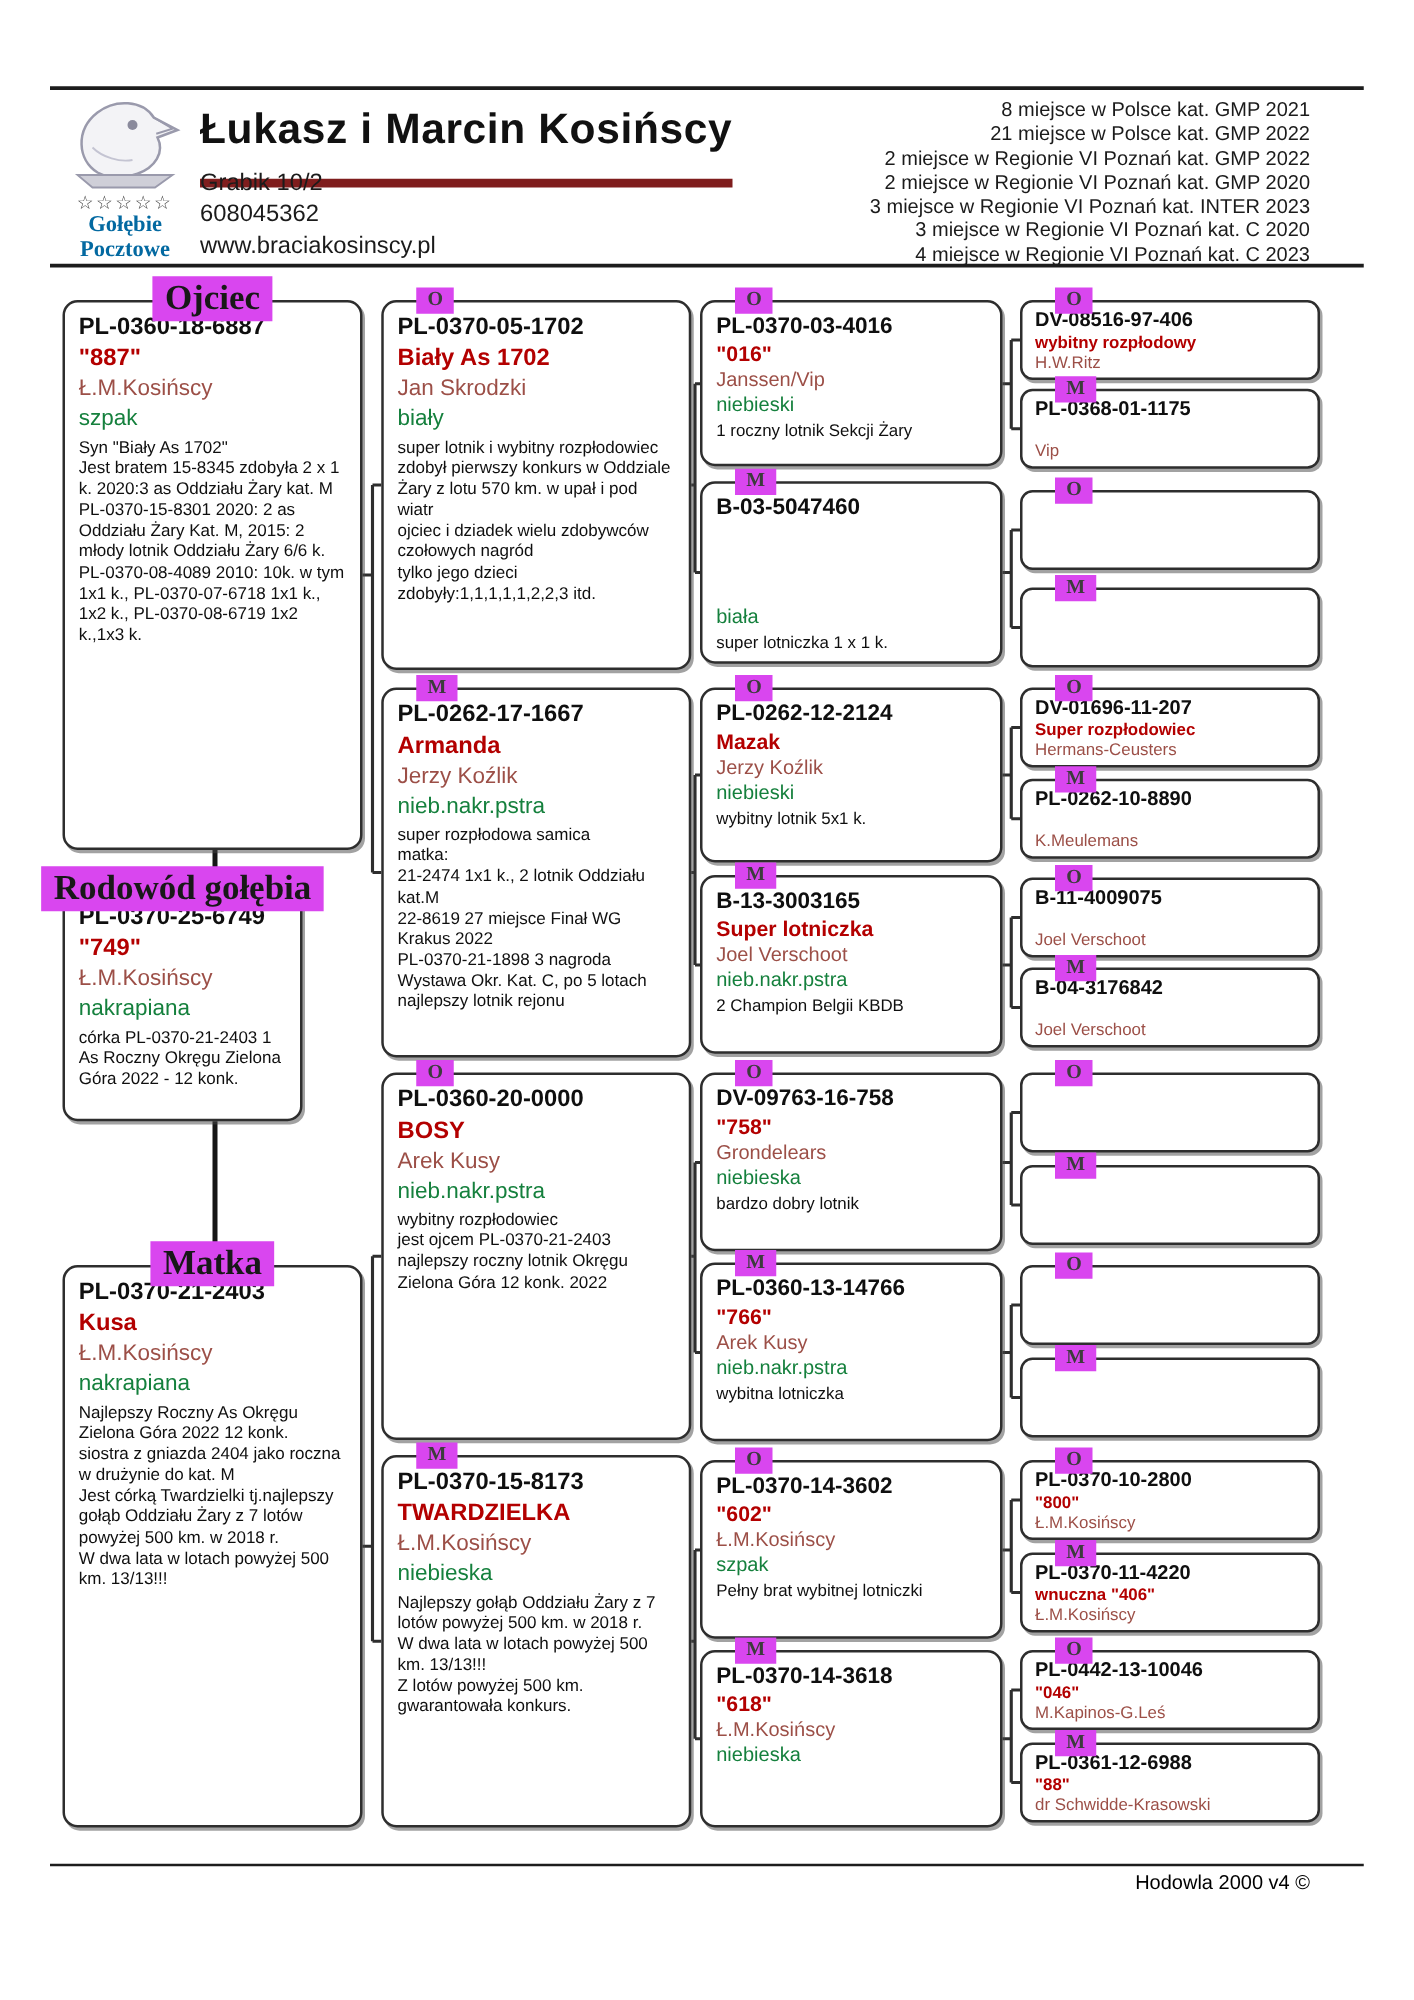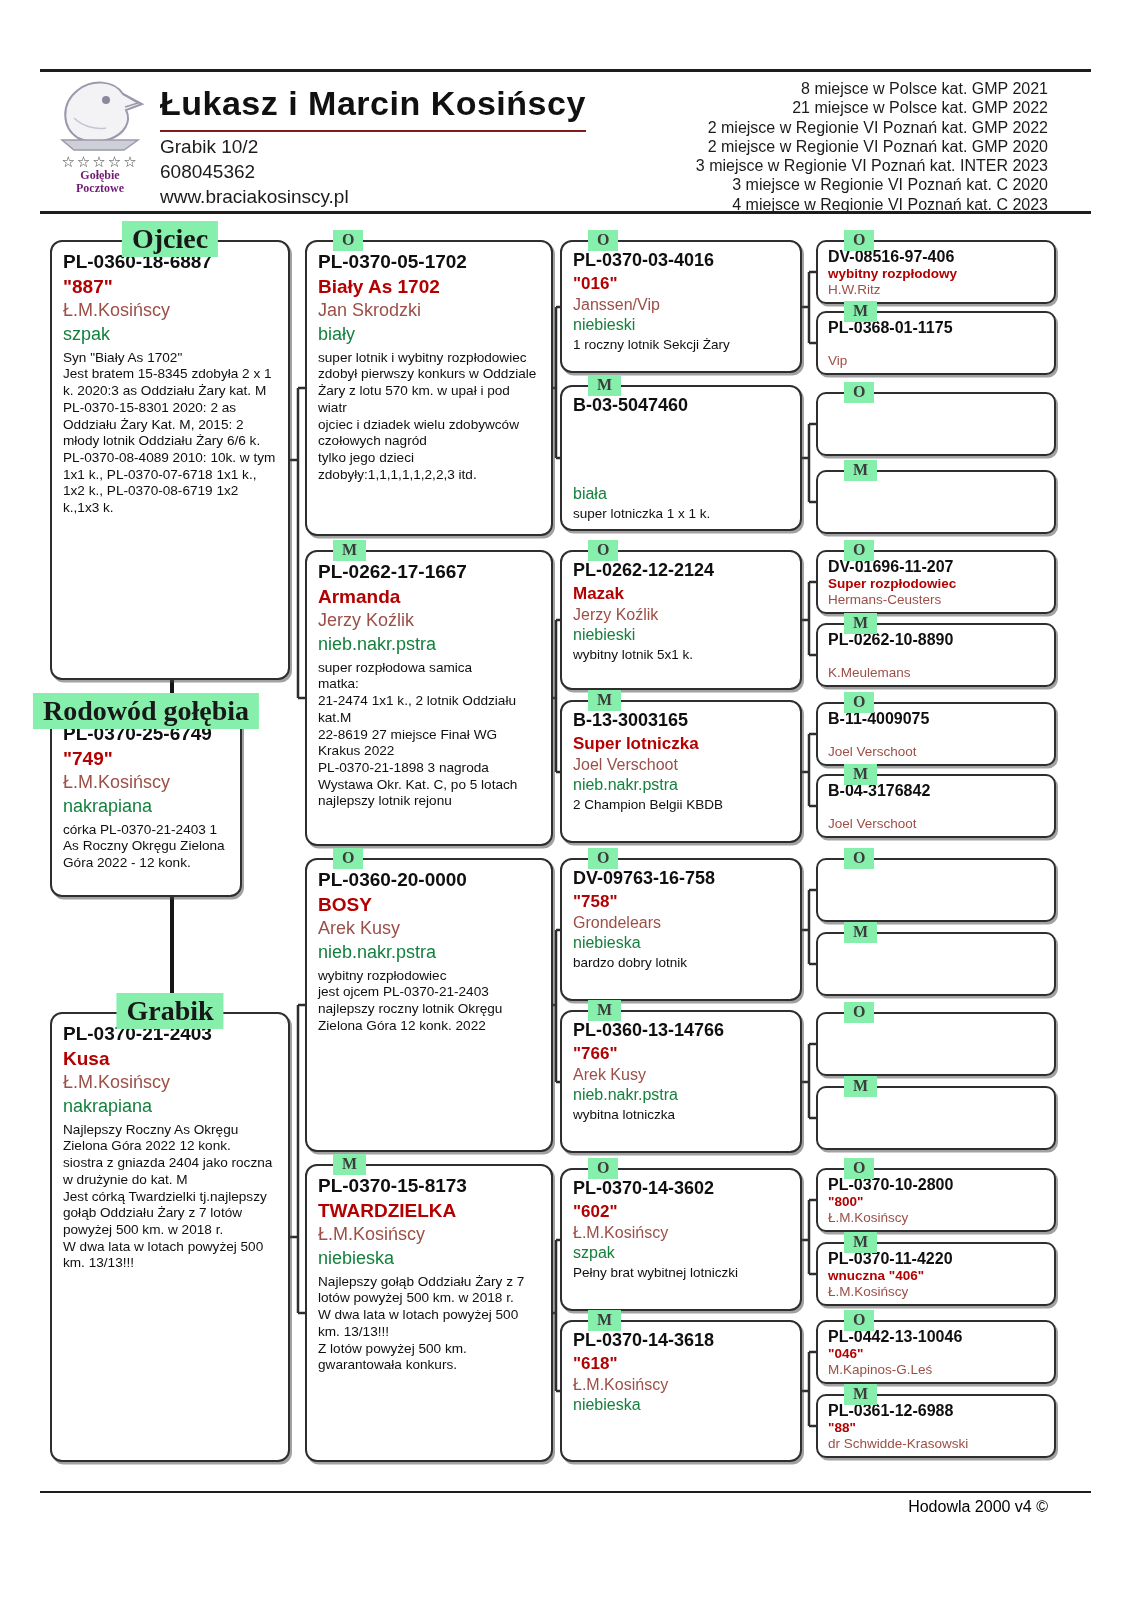--- a/index.html
+++ b/index.html
@@ -2,32 +2,32 @@
 <html><head>
 <meta charset="utf-8">
 <style>
   html,body{margin:0;padding:0;background:#fff;}
   .page{position:relative;width:1131px;height:1600px;background:#fff;overflow:hidden;
         font-family:"Liberation Sans",sans-serif;color:#111;}
   .hr{position:absolute;background:#1d1d1d;}
   
   .logo{position:absolute;left:44px;top:74px;width:112px;text-align:center;}
   .stars{font-size:15px;letter-spacing:2px;color:#3a3a3a;line-height:1;margin-top:-4px;}
-  .logoname{font-family:"Liberation Serif",serif;font-weight:bold;font-size:12px;
-            color:#701a75;line-height:1.1;}
+  .logoname{font-family:"Liberation Serif",serif;font-weight:bold;font-size:18px;
+            color:#0369a1;line-height:1.1;}
   .title{position:absolute;left:160px;top:84px;font-size:34px;font-weight:bold;
-         border-bottom:2px solid #7f1d1d;padding-bottom:7px;letter-spacing:.5px;}
+         border-bottom:7px solid #7f1d1d;padding-bottom:20px;letter-spacing:.5px;}
   .addr{position:absolute;left:160px;top:134px;font-size:19px;line-height:25px;color:#1b1b1b;}
   .achv{position:absolute;right:83px;top:79px;text-align:right;font-size:16px;
         line-height:19.3px;color:#1b1b1b;}
   
   .pbox{position:absolute;box-sizing:border-box;background:#fff;border:2px solid #2e2e2e;
         border-radius:12px;box-shadow:2px 2.5px 0 rgba(70,70,70,.5);
         padding:8px 10px 6px 11px;display:flex;flex-direction:column;}
-  .tag{position:absolute;top:-12px;left:26px;background:#86efac;padding:0 9px;
+  .tag{position:absolute;top:-12px;left:26px;background:#d946ef;padding:0 9px;
        font-family:"Liberation Serif",serif;font-weight:bold;font-size:16px;color:#3c3c3c;line-height:1.3;}
   .g1 .tag{left:50%;transform:translateX(-50%);font-size:28px;top:-21px;white-space:nowrap;
            color:#181818;padding:0 10px;}
   .ring{font-weight:bold;font-size:19px;color:#0f0f0f;line-height:1.25;margin-bottom:2px;}
   .name{font-weight:bold;font-size:19px;color:#b30000;line-height:1.2;margin-bottom:1px;}
   .breeder{font-size:18px;color:#9c4f47;line-height:1.2;margin-bottom:2px;}
   .colr{font-size:18px;color:#15803d;line-height:1.25;margin-bottom:4px;}
   .desc{font-size:13.6px;color:#0f0f0f;line-height:1.23;white-space:pre-line;}
   .g3{padding-top:7px;}
   .g3 .ring{font-size:18px;}
@@ -117,21 +117,21 @@
   <div class="pbox g1" style="left:50px;top:712px;width:192px;height:185px">
     <span class="tag">Rodowód gołębia</span>
     <div class="ring">PL-0370-25-6749</div>
     <div class="name">"749"</div>
     <div class="breeder">Ł.M.Kosińscy</div>
     <div class="colr">nakrapiana</div>
     <div class="desc">córka PL-0370-21-2403 1 As Roczny Okręgu Zielona Góra 2022 - 12 konk.</div>
   </div>
 
   <div class="pbox g1" style="left:50px;top:1012px;width:240px;height:450px">
-    <span class="tag">Grabik</span>
+    <span class="tag">Matka</span>
     <div class="ring">PL-0370-21-2403</div>
     <div class="name">Kusa</div>
     <div class="breeder">Ł.M.Kosińscy</div>
     <div class="colr">nakrapiana</div>
     <div class="desc">Najlepszy Roczny As Okręgu Zielona Góra 2022 12 konk.
 siostra z gniazda 2404 jako roczna w drużynie do kat. M
 Jest córką Twardzielki tj.najlepszy gołąb Oddziału Żary z 7 lotów powyżej 500 km. w 2018 r.
 W dwa lata w lotach powyżej 500 km. 13/13!!!</div>
   </div>
 

